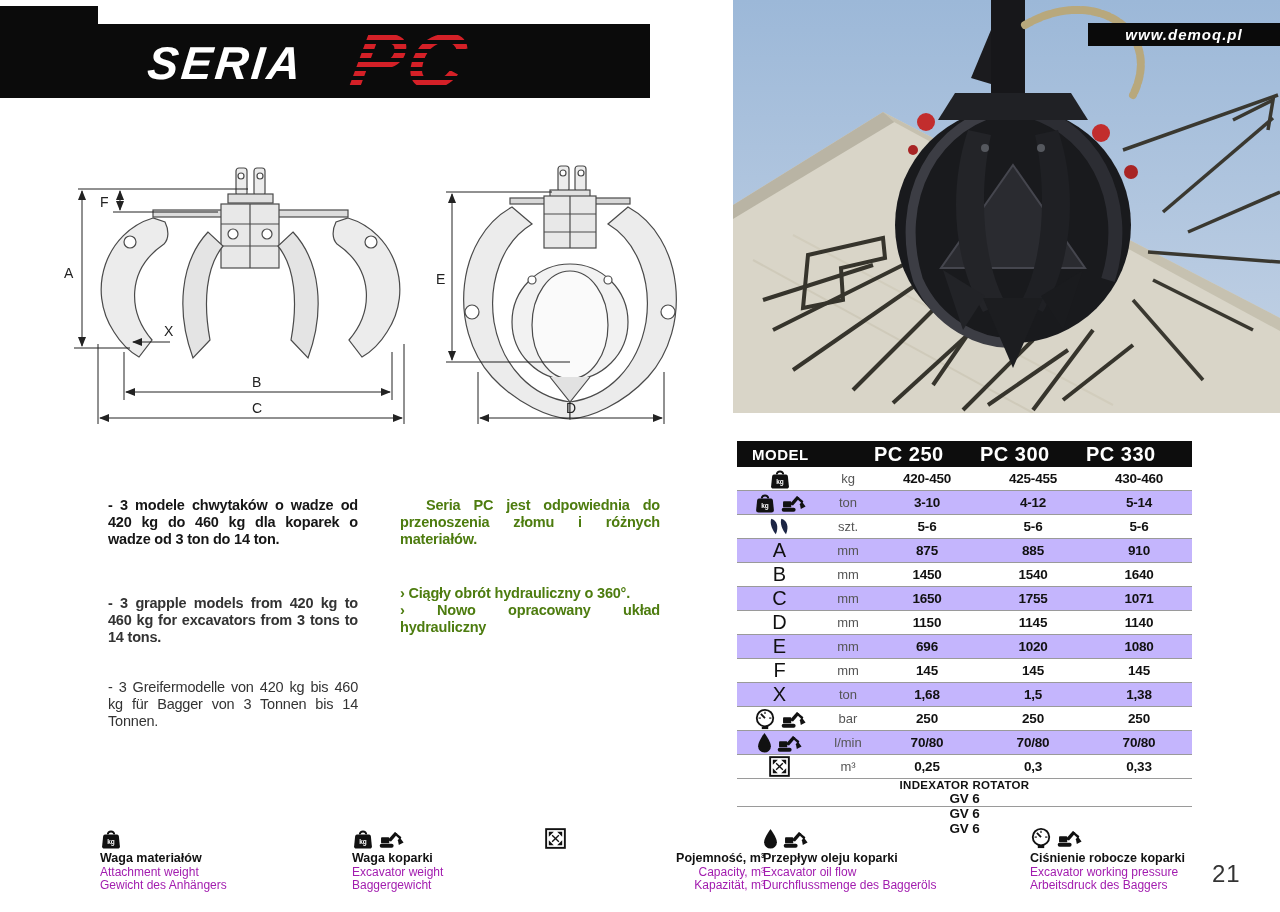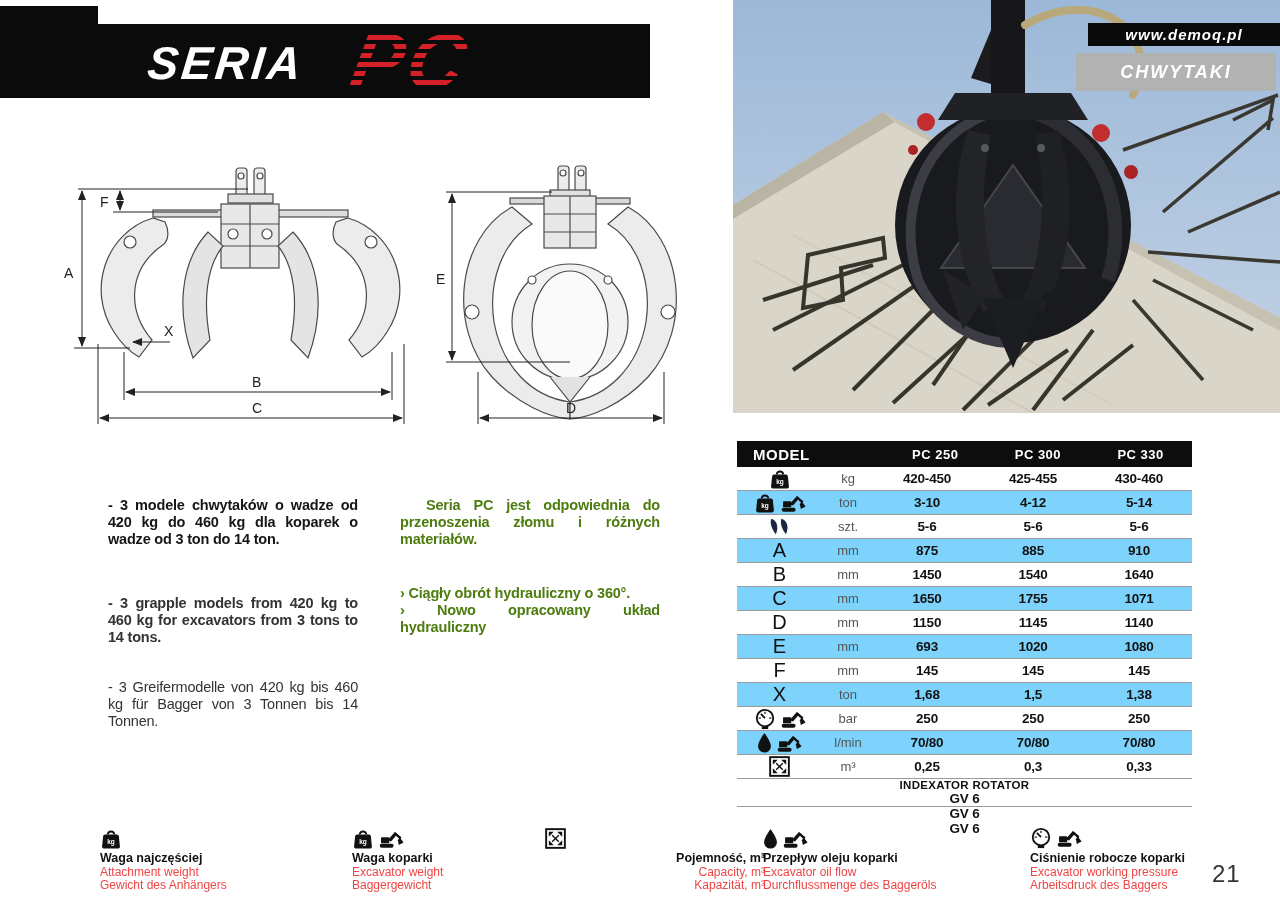--- a/index.html
+++ b/index.html
@@ -39,37 +39,37 @@
 
   .col-desc{position:absolute;left:400px;top:497px;width:260px;font-size:14.5px;
       line-height:17px;text-align:justify;letter-spacing:-0.2px;font-weight:bold;color:#4d7c0f;}
   .col-desc p{margin:0;}
   .col-desc .ind{text-indent:26px;}
   .col-desc .bullets{margin-top:37px;}
 
   
   .spec{position:absolute;left:737px;top:441px;width:455px;}
   .spec-head{display:flex;height:26px;background:#0d0d0d;color:#fff;align-items:center;}
-  .spec-head .model{width:137px;padding-left:2px;box-sizing:border-box;font-weight:bold;
-      font-size:15px;letter-spacing:0.5px;margin-left:14px;}
-  .spec-head .colh{width:106px;text-align:center;font-weight:bold;font-size:13px;letter-spacing:0.5px;}
+  .spec-head .model{width:137px;padding-left:15px;box-sizing:border-box;font-weight:bold;
+      font-size:15px;letter-spacing:0.5px;}
+  .spec-head .colh{width:106px;text-align:left;font-weight:bold;font-size:20px;letter-spacing:0.5px;}
   .spec-row{display:flex;height:23px;align-items:center;border-bottom:1px solid #9a9a9a;background:#fff;}
-  .spec-row.alt{background:#7dd3fc;}
+  .spec-row.alt{background:#c4b5fd;}
   .spec-row.last{height:27px;flex-direction:column;}
   .c-icon{width:85px;display:flex;justify-content:center;align-items:center;gap:4px;}
   .c-letter{font-size:20px;color:#111;font-weight:400;}
   .c-rotlabel{width:137px;text-align:center;font-weight:bold;font-size:11.5px;letter-spacing:0.3px;}
   .c-unit{width:52px;text-align:center;color:#555;font-size:13px;}
   .c-val{width:106px;text-align:center;font-weight:bold;font-size:13.5px;letter-spacing:-0.2px;}
 
   
   .legend-item{position:absolute;top:822px;width:220px;}
   .legend-icons{height:27px;display:flex;align-items:flex-end;gap:5px;margin-bottom:3px;}
   .legend-item .l1{font-weight:bold;font-size:12.5px;line-height:13.5px;color:#111;}
-  .legend-item .l2,.legend-item .l3{font-size:12px;line-height:13.5px;color:#ef4444;}
+  .legend-item .l2,.legend-item .l3{font-size:12px;line-height:13.5px;color:#a21caf;}
 
   .page-number{position:absolute;left:1212px;top:860px;font-size:24px;color:#333;letter-spacing:1px;}
   .icon-svg{display:inline-block;vertical-align:middle;}
 </style>
 </head>
 <body>
 
 <div class="page">
 
   <div class="banner-corner"></div>
@@ -135,21 +135,20 @@
       <polygon points="350,270 330,330 308,296" fill="#1a1b1e"></polygon>
 
       <circle cx="193" cy="122" r="9" fill="#c22d2d"></circle>
       <circle cx="368" cy="133" r="9" fill="#c22d2d"></circle>
       <circle cx="398" cy="172" r="7" fill="#a82424"></circle>
       <circle cx="180" cy="150" r="5" fill="#a82424"></circle>
       <circle cx="252" cy="148" r="4" fill="#55585e"></circle>
       <circle cx="308" cy="148" r="4" fill="#55585e"></circle>
     </svg>
     <div class="site-bar">www.demoq.pl</div>
-    <div class="cat-bar">CHWYTAKI</div>
   </div>
 
   <svg class="drawing" style="left:58px;top:162px" width="365" height="272" viewBox="0 0 365 272">
     <defs>
       <marker id="arr" orient="auto-start-reverse" markerWidth="11" markerHeight="9" refX="9" refY="4">
         <path d="M0,0 L10,4 L0,8 Z" fill="#222"></path>
       </marker>
     </defs>
     <g stroke="#4a4a4a" stroke-width="1.2" fill="#ececec">
       <rect x="178" y="6" width="11" height="28" rx="3"></rect>
@@ -334,21 +333,21 @@
           <div class="c-unit">mm</div>
           <div class="c-val">1150</div>
           <div class="c-val">1145</div>
           <div class="c-val">1140</div>
         </div>
         <div class="spec-row alt">
           <div class="c-icon">
             <span class="c-letter">E</span>
           </div>
           <div class="c-unit">mm</div>
-          <div class="c-val">693</div>
+          <div class="c-val">696</div>
           <div class="c-val">1020</div>
           <div class="c-val">1080</div>
         </div>
         <div class="spec-row">
           <div class="c-icon">
             <span class="c-letter">F</span>
           </div>
           <div class="c-unit">mm</div>
           <div class="c-val">145</div>
           <div class="c-val">145</div>
@@ -440,21 +439,21 @@
       <div class="legend-item" style="left: 100px;">
         <div class="legend-icons">
           <span style="display: inline-flex; gap: 4px; align-items: center;">
             <span><svg class="icon-svg" width="22" height="21" viewBox="0 0 24 26">
                 <path d="M8.2,8 C7.5,3 16.5,3 15.8,8" fill="none" stroke="#111" stroke-width="2.6"></path>
                 <path d="M4.5,8 L19.5,8 Q21.3,8 21.7,10 L23,22.5 Q23.3,25.5 20,25.5 L4,25.5 Q0.7,25.5 1,22.5 L2.3,10 Q2.7,8 4.5,8 Z" fill="#111"></path>
                 <text x="12" y="20" font-size="8" font-weight="bold" fill="#fff" text-anchor="middle" font-family="Liberation Sans,sans-serif">kg</text>
               </svg></span>
           </span>
         </div>
-        <div class="l1">Waga najczęściej</div>
+        <div class="l1">Waga materiałów</div>
         <div class="l2">Attachment weight</div>
         <div class="l3">Gewicht des Anhängers</div>
       </div>
       <div class="legend-item" style="left: 352px;">
         <div class="legend-icons">
           <span style="display: inline-flex; gap: 4px; align-items: center;">
             <span><svg class="icon-svg" width="22" height="21" viewBox="0 0 24 26">
                 <path d="M8.2,8 C7.5,3 16.5,3 15.8,8" fill="none" stroke="#111" stroke-width="2.6"></path>
                 <path d="M4.5,8 L19.5,8 Q21.3,8 21.7,10 L23,22.5 Q23.3,25.5 20,25.5 L4,25.5 Q0.7,25.5 1,22.5 L2.3,10 Q2.7,8 4.5,8 Z" fill="#111"></path>
                 <text x="12" y="20" font-size="8" font-weight="bold" fill="#fff" text-anchor="middle" font-family="Liberation Sans,sans-serif">kg</text>

